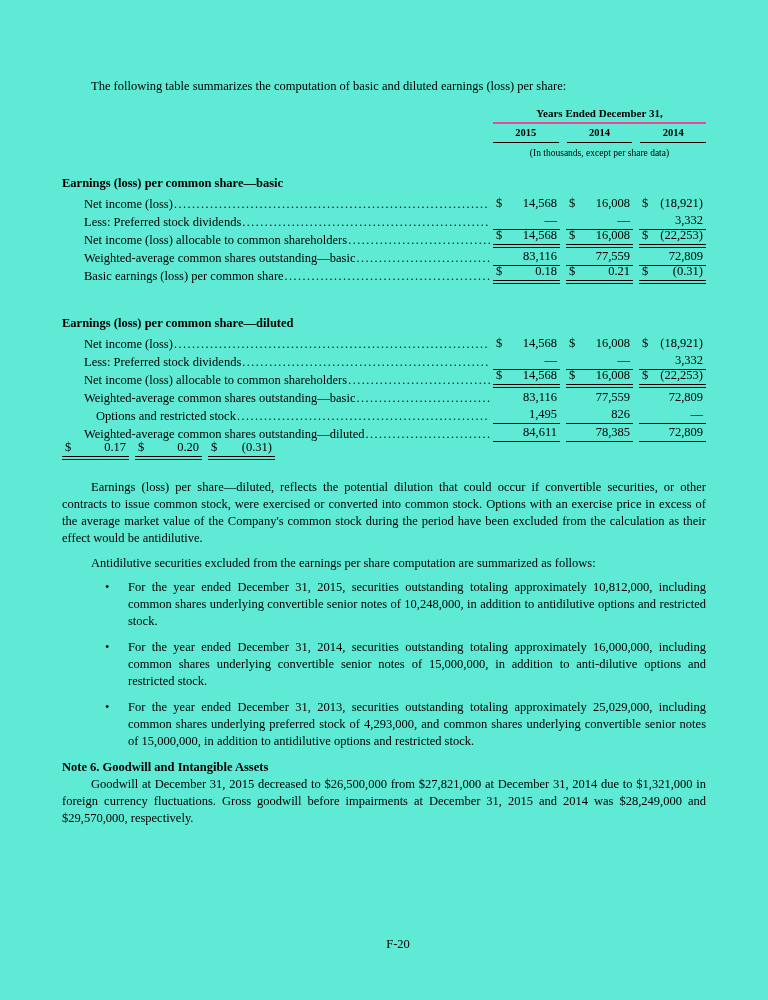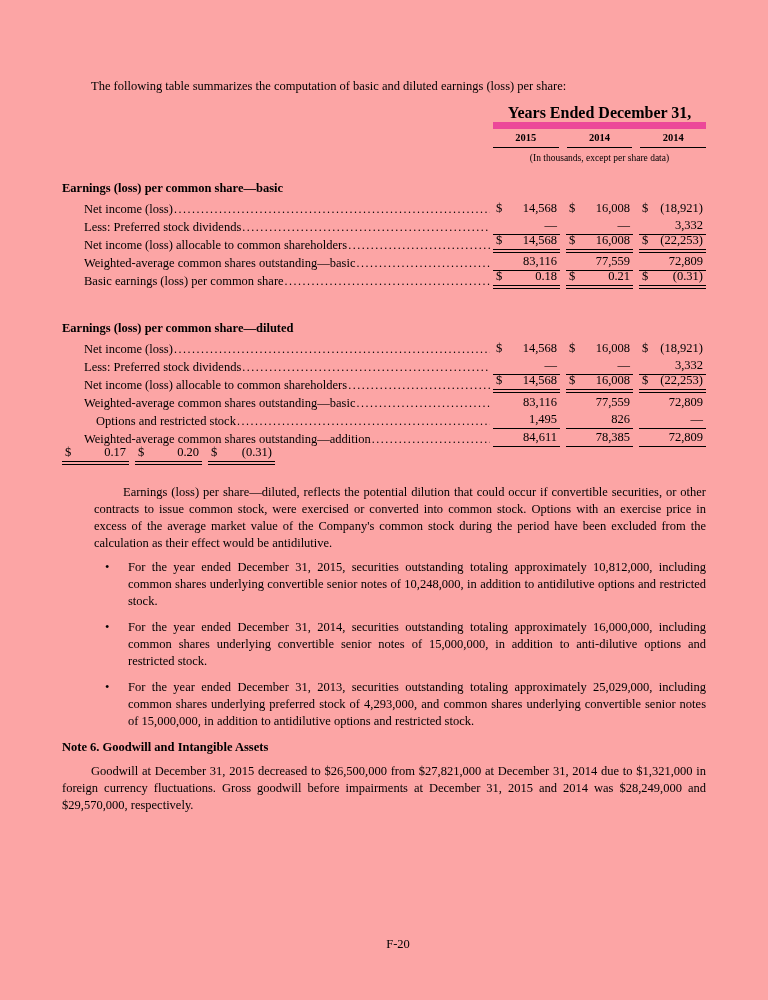--- a/index.html
+++ b/index.html
@@ -1,34 +1,34 @@
 <!DOCTYPE html>
 <html><head>
 <meta charset="utf-8">
 <style>
   * { margin: 0; padding: 0; box-sizing: border-box; }
   html, body { background: #e8e8e8; }
   .page {
-    width: 768px; height: 1000px; background: #fca5a5; color: #000;
+    width: 768px; height: 1000px; background: #5eead4; color: #000;
     font-family: "Liberation Serif", "DejaVu Serif", serif;
     font-size: 12.5px; line-height: 17px;
     position: relative; margin: 0 auto; overflow: hidden;
   }
   .content { padding: 78px 62px 0 62px; }
 
   .intro { text-indent: 29px; margin-bottom: 12px; }
 
   
   .fintable { width: 644px; }
   .thead { display: flex; }
   .head-spacer { flex: 1; }
   .cols-area { width: 213px; }
   .spanner {
-    font-weight: bold; font-size: 16px; line-height: 12px; text-align: center;
-    border-bottom: 7px solid #ec4899; padding-bottom: 3px; white-space: nowrap;
+    font-weight: bold; font-size: 11px; line-height: 12px; text-align: center;
+    border-bottom: 2px solid #ec4899; padding-bottom: 3px; white-space: nowrap;
   }
   .years-row { display: flex; gap: 8px; margin-top: 2px; }
   .year-cell {
     width: 67px; text-align: center; font-weight: bold; font-size: 10.5px;
     line-height: 13px; border-bottom: 1px solid #000; padding-bottom: 3px;
   }
   .units {
     font-weight: normal; font-size: 9.5px; line-height: 12px; text-align: center;
     margin-top: 4px; white-space: nowrap;
   }
@@ -49,28 +49,28 @@
     width: 67px; display: flex; justify-content: flex-end;
     padding: 0 3px 1px 3px; line-height: 15px;
   }
   .col.with-sign { justify-content: space-between; }
   .u-single .col { border-bottom: 1px solid #000; }
   .u-double .col { border-bottom: 4px double #000; }
 
   .tbl-gap { height: 15px; }
 
   
-  .body-p { text-align: justify; text-indent: 29px; margin-top: 8px; margin-left: 32px; }
+  .body-p { text-align: justify; text-indent: 29px; margin-top: 8px; }
   .p-first { margin-top: 19px; }
   .lead-in { text-indent: 29px; margin-top: 8px; }
   .bullet-list { margin-top: 7px; }
   .bullet { position: relative; padding-left: 66px; text-align: justify; margin-bottom: 9px; }
   .bullet .marker { position: absolute; left: 43px; top: 0; }
   .note-title { font-weight: bold; margin-top: 6px; }
-  .note-p { text-align: justify; text-indent: 29px; margin-top: 7px; }
+  .note-p { text-align: justify; text-indent: 29px; }
 
   .page-number { position: absolute; left: 16px; right: 0; top: 936px; text-align: center; margin-left: 12px; }
 </style>
 </head>
 <body>
 
 <div class="page">
   <div class="content">
 
     <p class="intro">The following table summarizes the computation of basic and diluted earnings (loss) per share:</p>
@@ -286,21 +286,21 @@
               <span>826</span>
             </div>
           <div class="col">
               <span>—</span>
             </div>
         </div>
       </div>
 
       <div class="row u-single">
         <div class="lbl">
-            <span class="t">Weighted-average common shares outstanding—addition</span>
+            <span class="t">Weighted-average common shares outstanding—diluted</span>
             <span class="leader"></span>
           </div>
         <div class="cols">
           <div class="col">
               <span>84,611</span>
             </div>
           <div class="col">
               <span>78,385</span>
             </div>
           <div class="col">
@@ -323,20 +323,21 @@
               <span>$</span>
               <span>(0.31)</span>
             </div>
         </div>
       </div>
 
     </div>
 
     <p class="body-p p-first">Earnings (loss) per share—diluted, reflects the potential dilution that could occur if convertible securities, or other contracts to issue common stock, were exercised or converted into common stock. Options with an exercise price in excess of the average market value of the Company's common stock during the period have been excluded from the calculation as their effect would be antidilutive.</p>
 
+    <p class="lead-in">Antidilutive securities excluded from the earnings per share computation are summarized as follows:</p>
 
     <div class="bullet-list">
       <div class="bullet">
         <span class="marker">•</span>
         <span>For the year ended December 31, 2015, securities outstanding totaling approximately 10,812,000, including common shares underlying convertible senior notes of 10,248,000, in addition to antidilutive options and restricted stock.</span>
       </div>
       <div class="bullet">
         <span class="marker">•</span>
         <span>For the year ended December 31, 2014, securities outstanding totaling approximately 16,000,000, including common shares underlying convertible senior notes of 15,000,000, in addition to anti-dilutive options and restricted stock.</span>
       </div>

